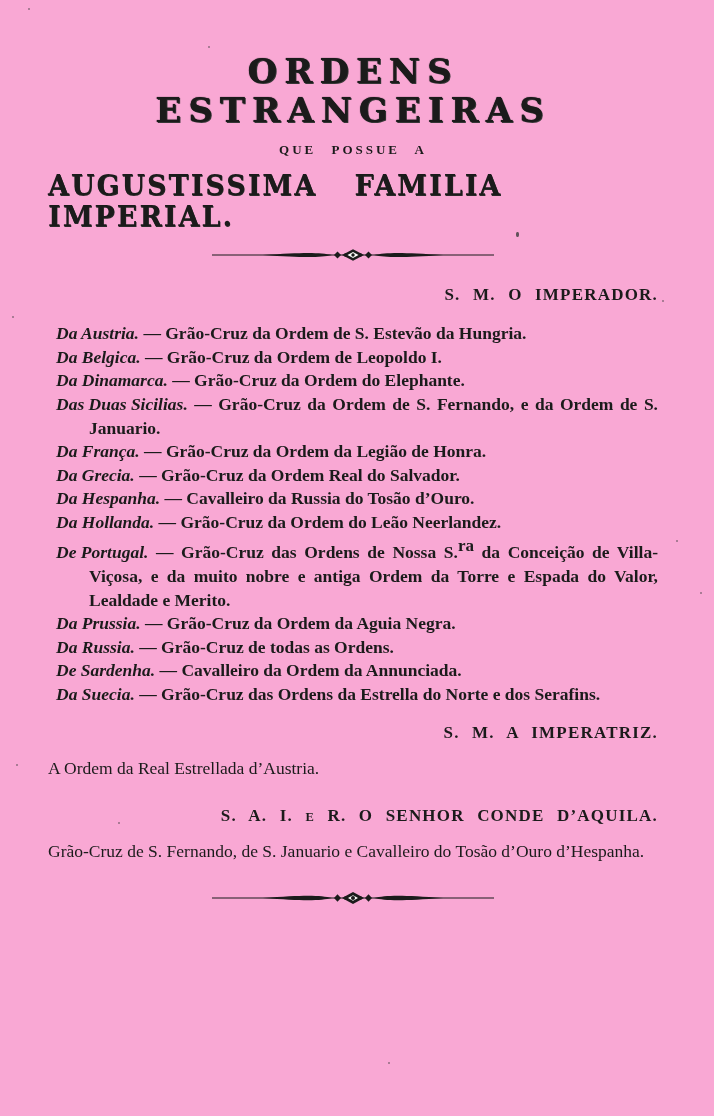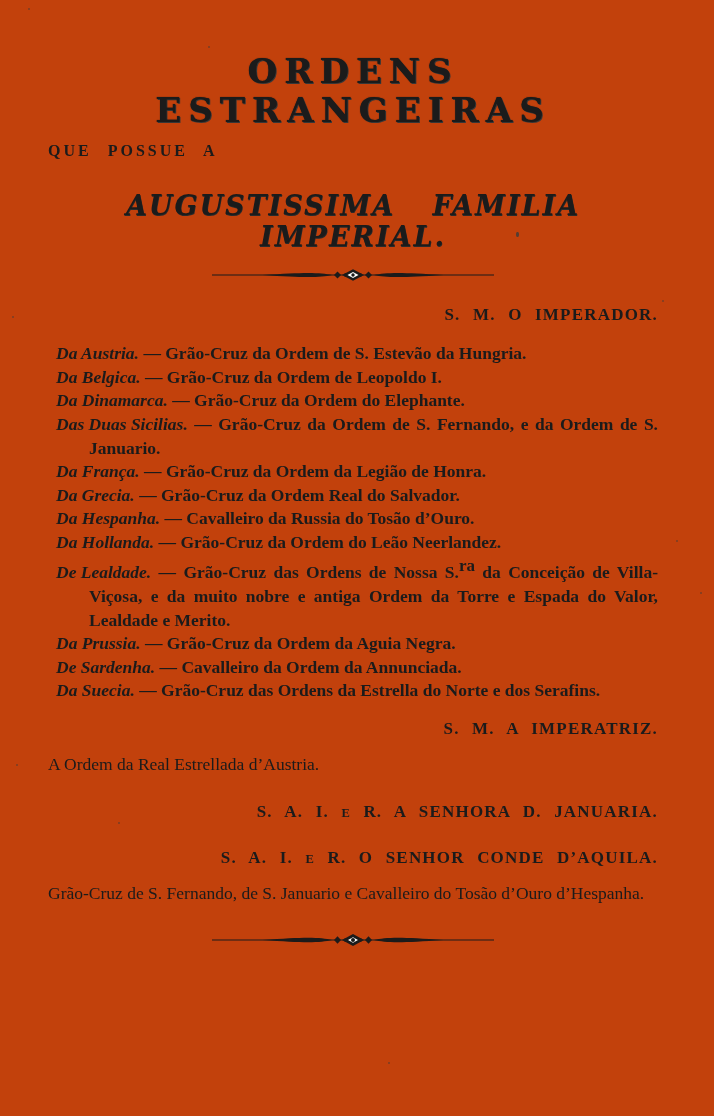--- a/index.html
+++ b/index.html
@@ -6,42 +6,41 @@
   body {
     width: 714px; height: 1116px; overflow: hidden;
     background: #ffffff;
     font-family: "Liberation Serif", "DejaVu Serif", serif;
     color: #1b1b1b;
   }
   .page {
     position: relative; box-sizing: border-box;
     width: 714px; height: 1116px;
     padding: 44px 56px 0 48px;
-    background: #c2410c;
+    background: #f9a8d4;
   }
   
   .main-title {
     margin: 8px 0 0; text-align: center;
     font-family: "DejaVu Serif", serif;
     font-size: 34px; font-weight: bold; line-height: 1.15;
     letter-spacing: 7px; word-spacing: 14px;
     text-shadow: 0 0 1px #1b1b1b, 1px 1px 0 #3a3a3a;
   }
   .subtitle {
-    margin-top: 12px; 
-    font-size: 16px; font-weight: bold;
+    margin-top: 12px; text-align: center;
+    font-size: 13px; font-weight: bold;
     letter-spacing: 3px; word-spacing: 9px;
   }
   .family-title {
-    margin: 30px 0 0; text-align: center;
+    margin: 12px 0 0; text-align: left;
     font-family: "DejaVu Serif", serif;
     font-size: 27px; font-weight: bold;
     letter-spacing: 2px; word-spacing: 26px;
     text-shadow: 0.5px 0.5px 0 #2a2a2a;
-    font-style: italic;
   }
   
   .divider { text-align: center; margin-top: 15px; line-height: 0; }
   .divider.bottom { margin-top: 26px; }
   
   .sec-heading {
     margin: 22px 0 0; text-align: right;
     font-size: 17px; font-weight: bold;
     letter-spacing: 1.2px; word-spacing: 7px;
   }
@@ -109,34 +108,34 @@
     <h3 class="sec-heading">S. M. O IMPERADOR.</h3>
     <div class="entries">
       <p class="entry"><span class="country">Da Austria.</span> <span>— Grão-Cruz da Ordem de S. Estevão da Hungria.</span></p>
       <p class="entry"><span class="country">Da Belgica.</span> <span>— Grão-Cruz da Ordem de Leopoldo I.</span></p>
       <p class="entry"><span class="country">Da Dinamarca.</span> <span>— Grão-Cruz da Ordem do Elephante.</span></p>
       <p class="entry"><span class="country">Das Duas Sicilias.</span> <span>— Grão-Cruz da Ordem de S. Fernando, e da Ordem de S. Januario.</span></p>
       <p class="entry"><span class="country">Da França.</span> <span>— Grão-Cruz da Ordem da Legião de Honra.</span></p>
       <p class="entry"><span class="country">Da Grecia.</span> <span>— Grão-Cruz da Ordem Real do Salvador.</span></p>
       <p class="entry"><span class="country">Da Hespanha.</span> <span>— Cavalleiro da Russia do Tosão d’Ouro.</span></p>
       <p class="entry"><span class="country">Da Hollanda.</span> <span>— Grão-Cruz da Ordem do Leão Neerlandez.</span></p>
-      <p class="entry"><span class="country">De Lealdade.</span> <span><span>— Grão-Cruz das Ordens de Nossa S.</span><sup class="sup">ra</sup><span> da Conceição de Villa-Viçosa, e da muito nobre e antiga Ordem da Torre e Espada do Valor, Lealdade e Merito.</span></span></p>
+      <p class="entry"><span class="country">De Portugal.</span> <span><span>— Grão-Cruz das Ordens de Nossa S.</span><sup class="sup">ra</sup><span> da Conceição de Villa-Viçosa, e da muito nobre e antiga Ordem da Torre e Espada do Valor, Lealdade e Merito.</span></span></p>
       <p class="entry"><span class="country">Da Prussia.</span> <span>— Grão-Cruz da Ordem da Aguia Negra.</span></p>
+      <p class="entry"><span class="country">Da Russia.</span> <span>— Grão-Cruz de todas as Ordens.</span></p>
       <p class="entry"><span class="country">De Sardenha.</span> <span>— Cavalleiro da Ordem da Annunciada.</span></p>
       <p class="entry"><span class="country">Da Suecia.</span> <span>— Grão-Cruz das Ordens da Estrella do Norte e dos Serafins.</span></p>
     </div>
   </section>
 
   <section>
     <h3 class="sec-heading spaced">S. M. A IMPERATRIZ.</h3>
     <p class="paragraph">A Ordem da Real Estrellada d’Austria.</p>
   </section>
 
   <section>
-    <h3 class="sec-heading spaced2"><span>S. A. I.</span> <span class="small-cap">E</span> <span>R. A SENHORA D. JANUARIA.</span></h3>
   </section>
 
   <section>
     <h3 class="sec-heading spaced2"><span>S. A. I.</span> <span class="small-cap">E</span> <span>R. O SENHOR CONDE D’AQUILA.</span></h3>
     <p class="paragraph">Grão-Cruz de S. Fernando, de S. Januario e Cavalleiro do Tosão d’Ouro d’Hespanha.</p>
   </section>
 
   <div class="divider bottom">
     <svg width="290" height="16" viewBox="0 0 290 16">
       <line x1="4" y1="8" x2="286" y2="8" stroke="#1b1b1b" stroke-width="1.2"></line>

